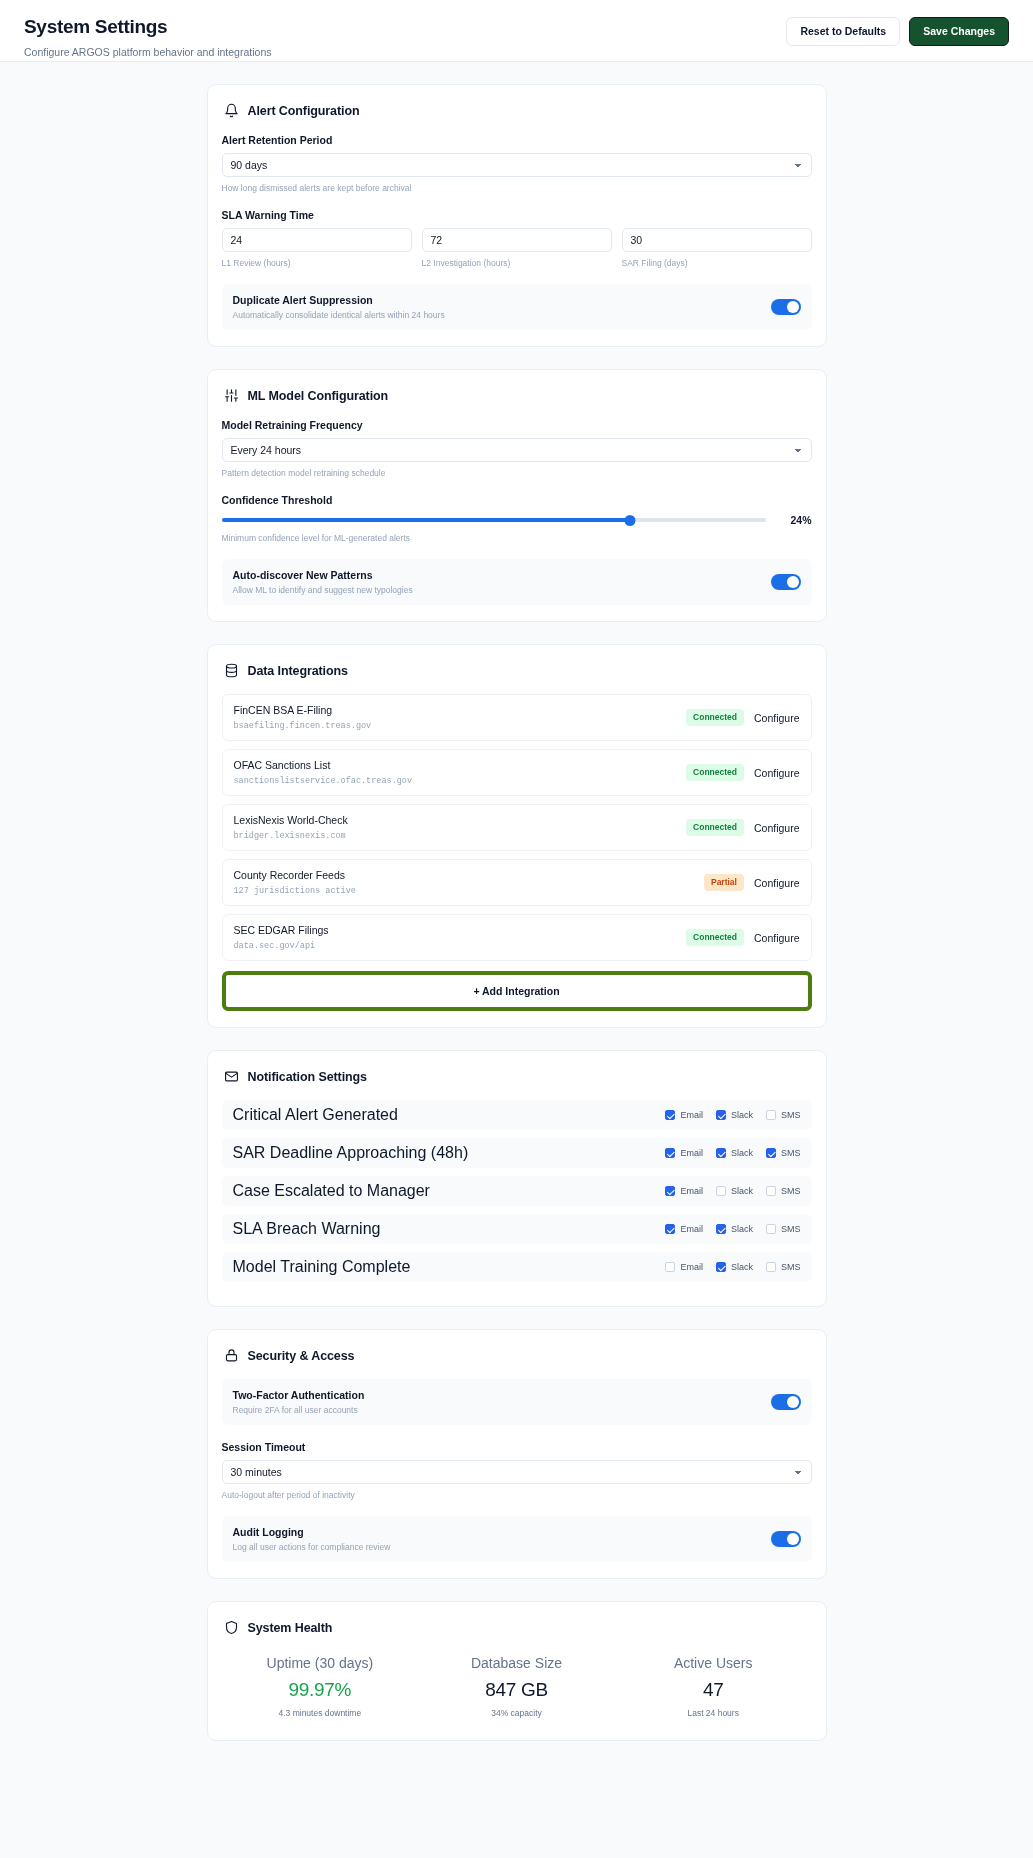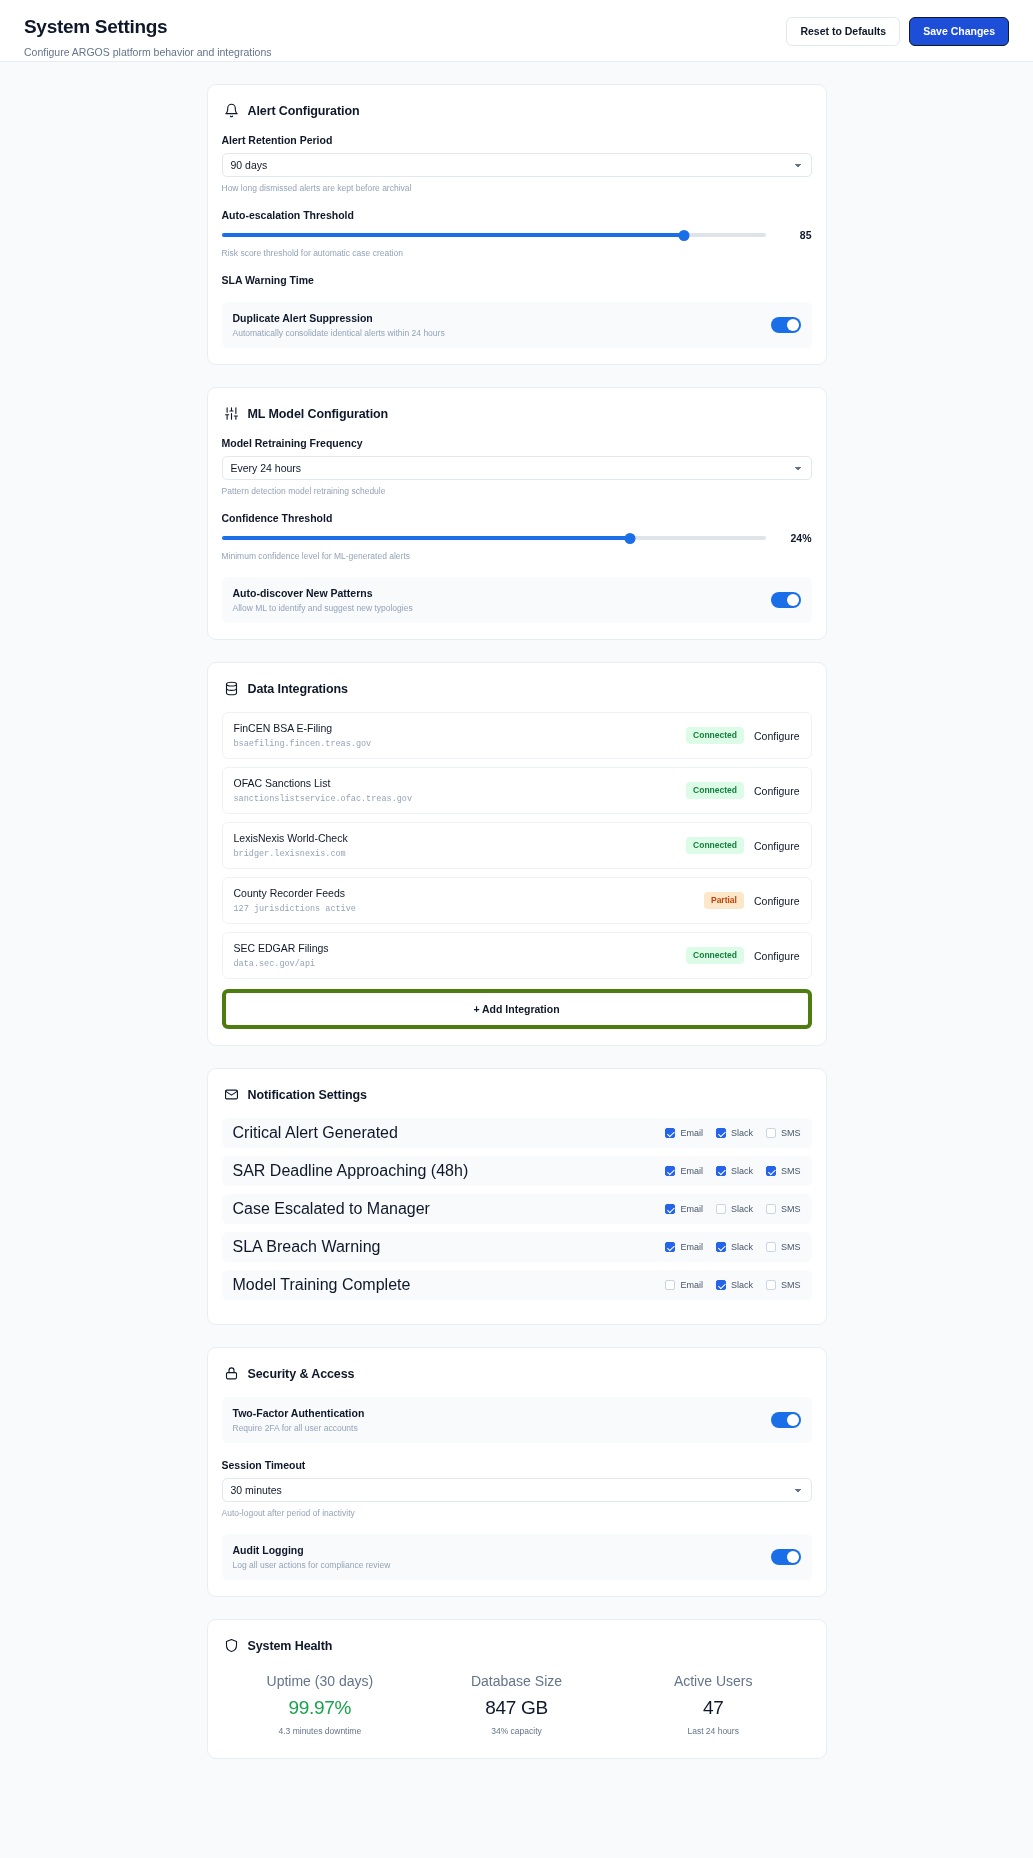--- a/index.html
+++ b/index.html
@@ -28,21 +28,21 @@
   .btn {
     font-family: "Liberation Sans", sans-serif;
     font-size: 10.5px;
     font-weight: 700;
     padding: 8px 13px;
     border-radius: 6px;
     cursor: pointer;
     line-height: 1;
   }
   .btn-secondary { background: #ffffff; border: 1px solid #e2e8f0; color: #0f172a; }
-  .btn-primary { background: #1d4ed8; border: 1px solid #111827; color: #ffffff; }
+  .btn-primary { background: #14532d; border: 1px solid #111827; color: #ffffff; }
 
   
   .page { padding: 22px 0 26px 0; }
   .card {
     width: 620px;
     margin: 0 auto 22px auto;
     background: #ffffff;
     border: 1px solid #e9eef4;
     border-radius: 9px;
     padding: 16px 14px 16px 14px;
@@ -201,35 +201,37 @@
     </div>
 
     <div class="field">
       <div class="field-label">Alert Retention Period</div>
       <select class="control">
         <option>90 days</option>
       </select>
       <div class="field-help">How long dismissed alerts are kept before archival</div>
     </div>
 
-    <div class="field">
-      <div class="field-label">Auto-escalation Threshold</div>
-      <div class="slider-row">
-        <div class="slider">
-          <div class="slider-track"></div>
-          <div class="slider-fill" id="esc-fill" style="width: 85%;"></div>
-          <div class="slider-thumb" id="esc-thumb" style="left: 85%;"></div>
-        </div>
-        <div class="slider-value">85</div>
-      </div>
-      <div class="field-help">Risk score threshold for automatic case creation</div>
-    </div>
 
     <div class="field">
       <div class="field-label">SLA Warning Time</div>
+      <div class="triple">
+        <div>
+          <input class="control" value="24" style="">
+          <div class="field-help">L1 Review (hours)</div>
+        </div>
+        <div>
+          <input class="control" value="72" style="">
+          <div class="field-help">L2 Investigation (hours)</div>
+        </div>
+        <div>
+          <input class="control" value="30" style="">
+          <div class="field-help">SAR Filing (days)</div>
+        </div>
+      </div>
     </div>
 
     <div class="strip">
       <div>
         <div class="strip-title">Duplicate Alert Suppression</div>
         <div class="strip-sub">Automatically consolidate identical alerts within 24 hours</div>
       </div>
       <div class="toggle on">
           <div class="knob"></div>
         </div>

